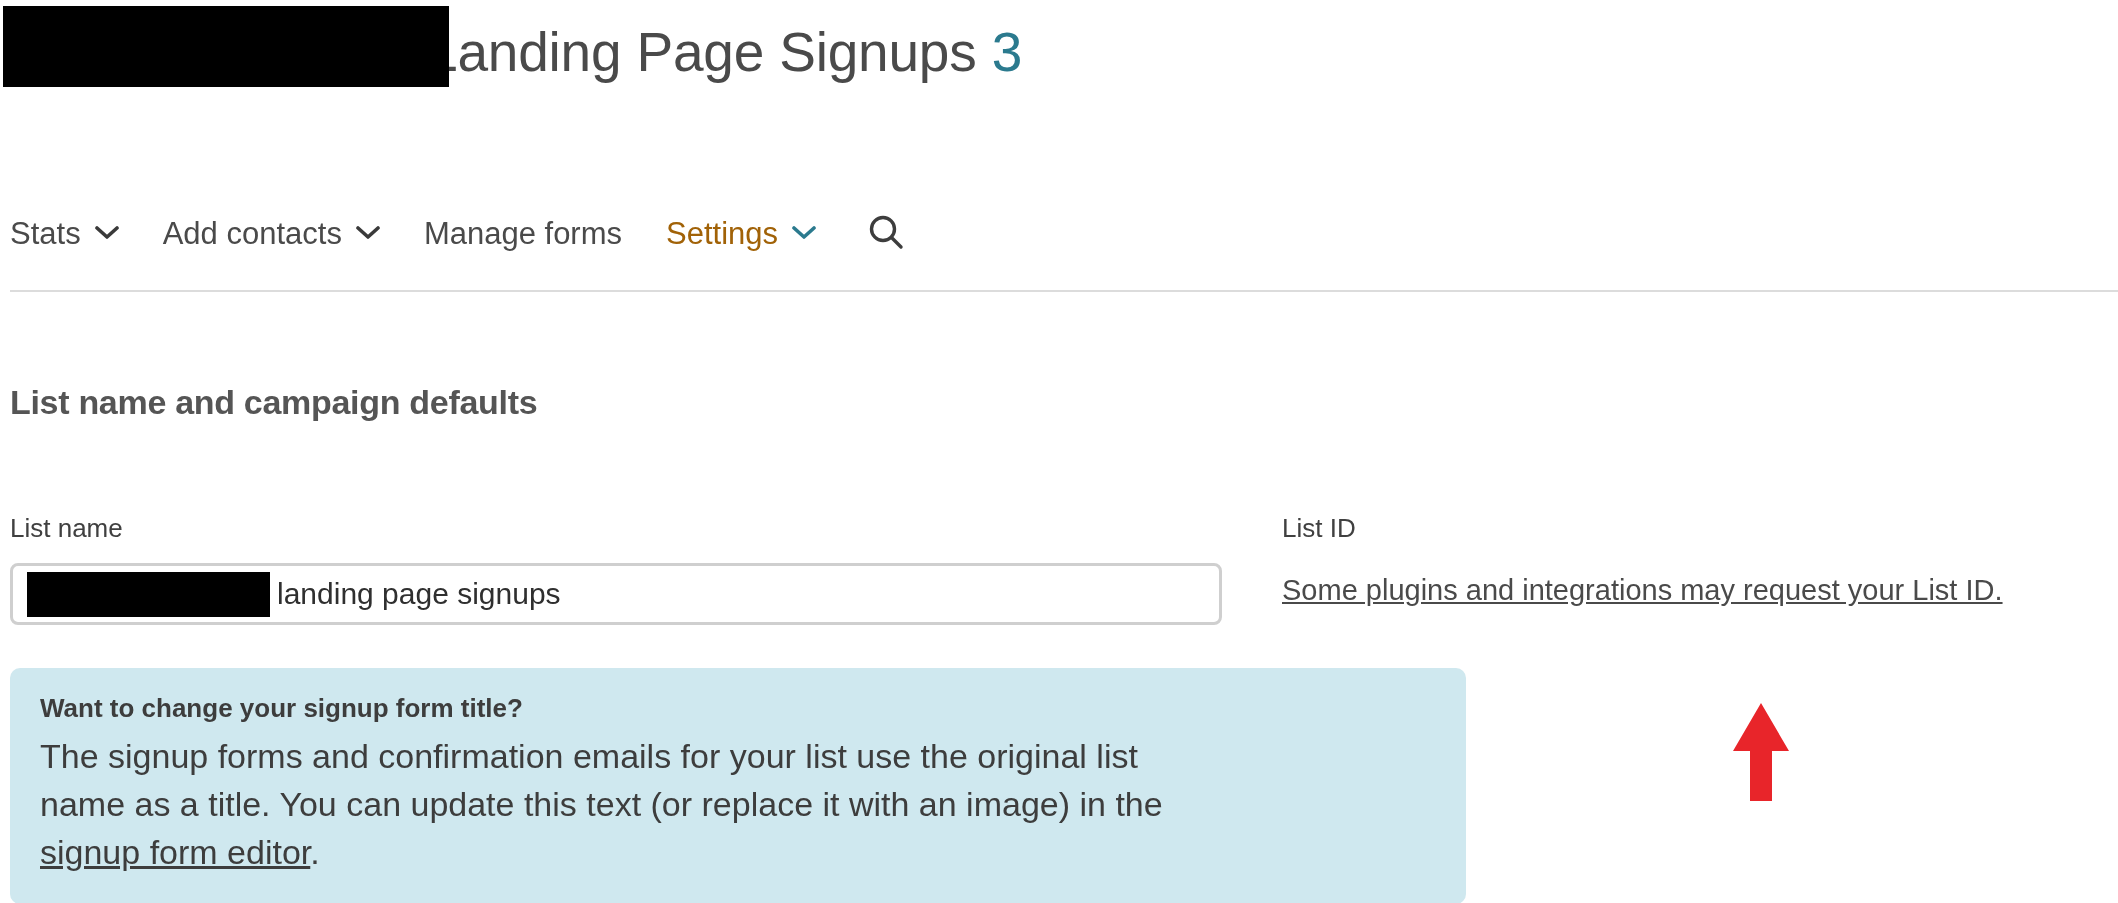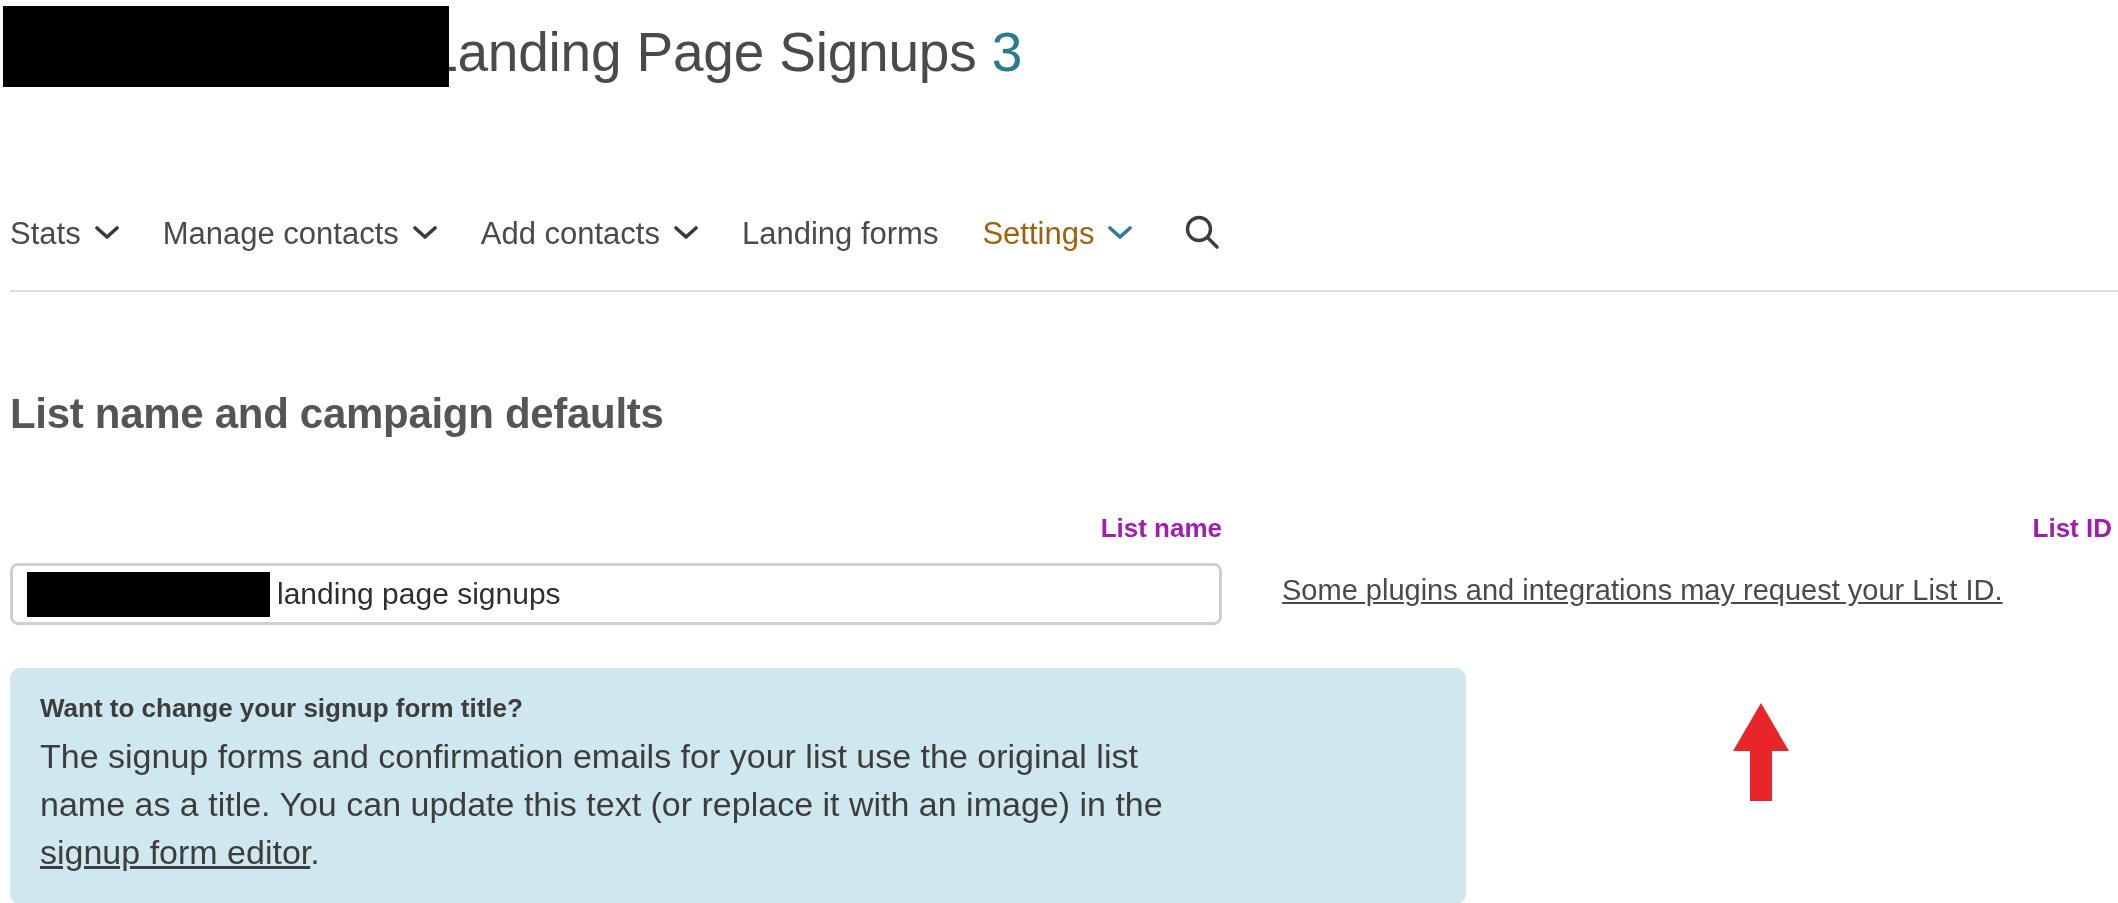--- a/index.html
+++ b/index.html
@@ -90,41 +90,40 @@
     cursor: pointer;
     margin-left: 6px;
     line-height: 0;
   }
 
   
   .section-heading {
     position: absolute;
     left: 10px;
     top: 355px;
-    font-size: 42px;
+    font-size: 34px;
     font-weight: 700;
     color: #555555;
     letter-spacing: -0.3px;
     white-space: nowrap;
   }
 
   
   .col-left {
     position: absolute;
     left: 10px;
     top: 515px;
     width: 1212px;
   }
   .field-label {
     font-size: 26px;
-    font-weight: 700;
-    color: #a21caf;
+    font-weight: 400;
+    color: #404040;
     margin: 0 0 22px 0;
     line-height: 1;
-    text-align: right;
   }
   .text-input {
     width: 1212px;
     height: 62px;
     border: 3px solid #cfcfcf;
     border-radius: 8px;
     background: #ffffff;
     display: flex;
     align-items: center;
     padding: 0 14px;
@@ -227,40 +226,32 @@
 
     <div class="nav-item">
       <span>Stats</span>
       <span class="chev">
         <svg width="24" height="14" viewBox="0 0 24 14">
             <path d="M2 2 L12 11 L22 2" stroke="#3a3a3a" stroke-width="3.6" fill="none" stroke-linecap="round" stroke-linejoin="round"></path>
           </svg>
       </span>
     </div>
 
-    <div class="nav-item">
-      <span>Manage contacts</span>
-      <span class="chev">
-        <svg width="24" height="14" viewBox="0 0 24 14">
-            <path d="M2 2 L12 11 L22 2" stroke="#3a3a3a" stroke-width="3.6" fill="none" stroke-linecap="round" stroke-linejoin="round"></path>
-          </svg>
-      </span>
-    </div>
 
     <div class="nav-item">
       <span>Add contacts</span>
       <span class="chev">
         <svg width="24" height="14" viewBox="0 0 24 14">
             <path d="M2 2 L12 11 L22 2" stroke="#3a3a3a" stroke-width="3.6" fill="none" stroke-linecap="round" stroke-linejoin="round"></path>
           </svg>
       </span>
     </div>
 
     <div class="nav-item">
-      <span>Landing forms</span>
+      <span>Manage forms</span>
     </div>
 
     <div class="nav-item active">
       <span>Settings</span>
       <span class="chev">
         <svg width="24" height="14" viewBox="0 0 24 14">
             <path d="M2 2 L12 11 L22 2" stroke="#2b7a8e" stroke-width="3.6" fill="none" stroke-linecap="round" stroke-linejoin="round"></path>
           </svg>
       </span>
     </div>

